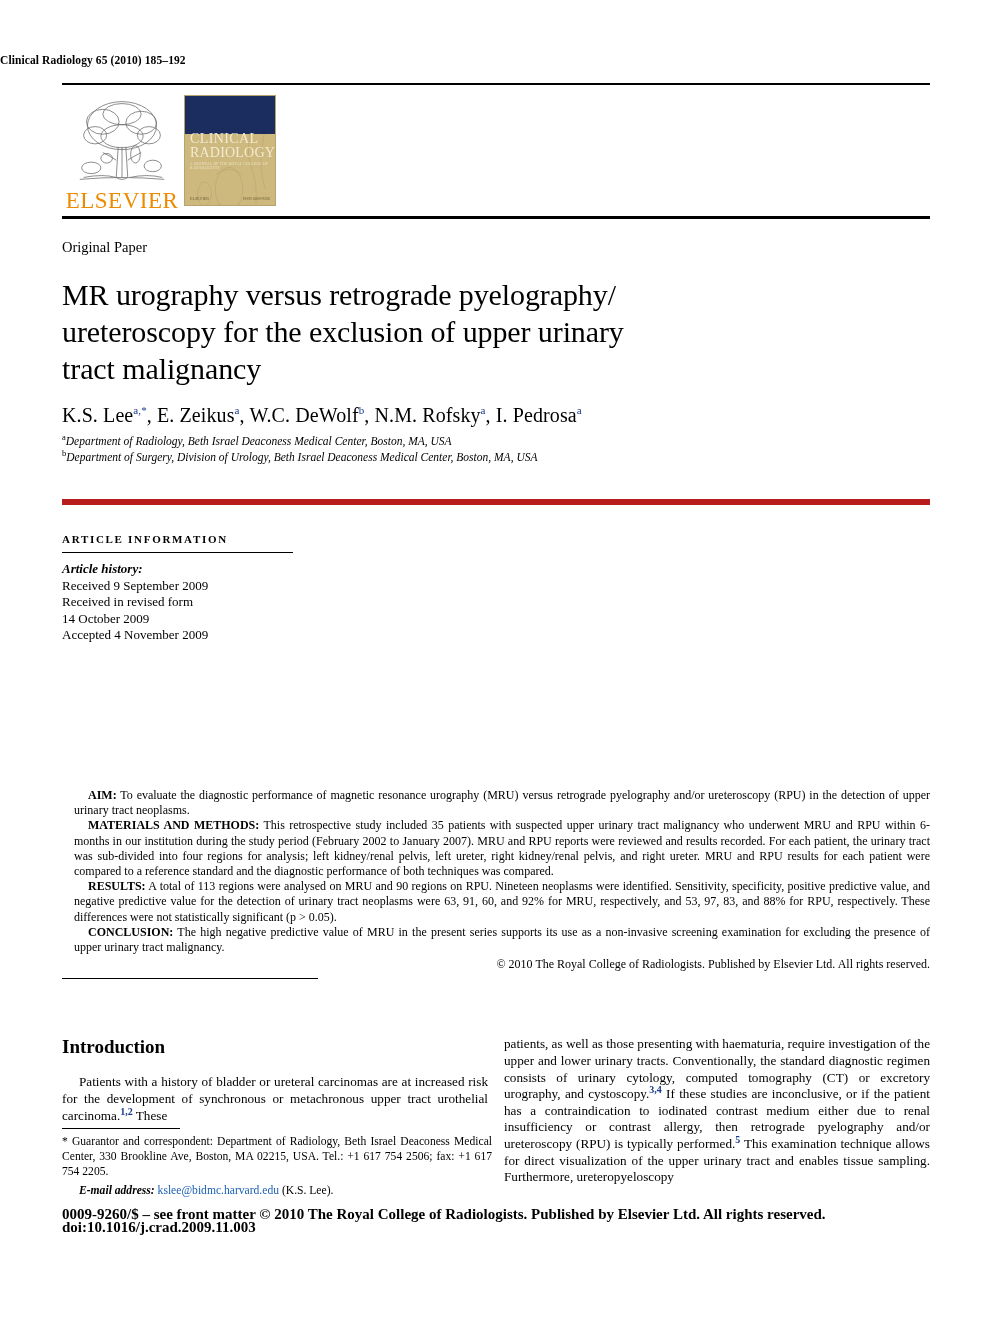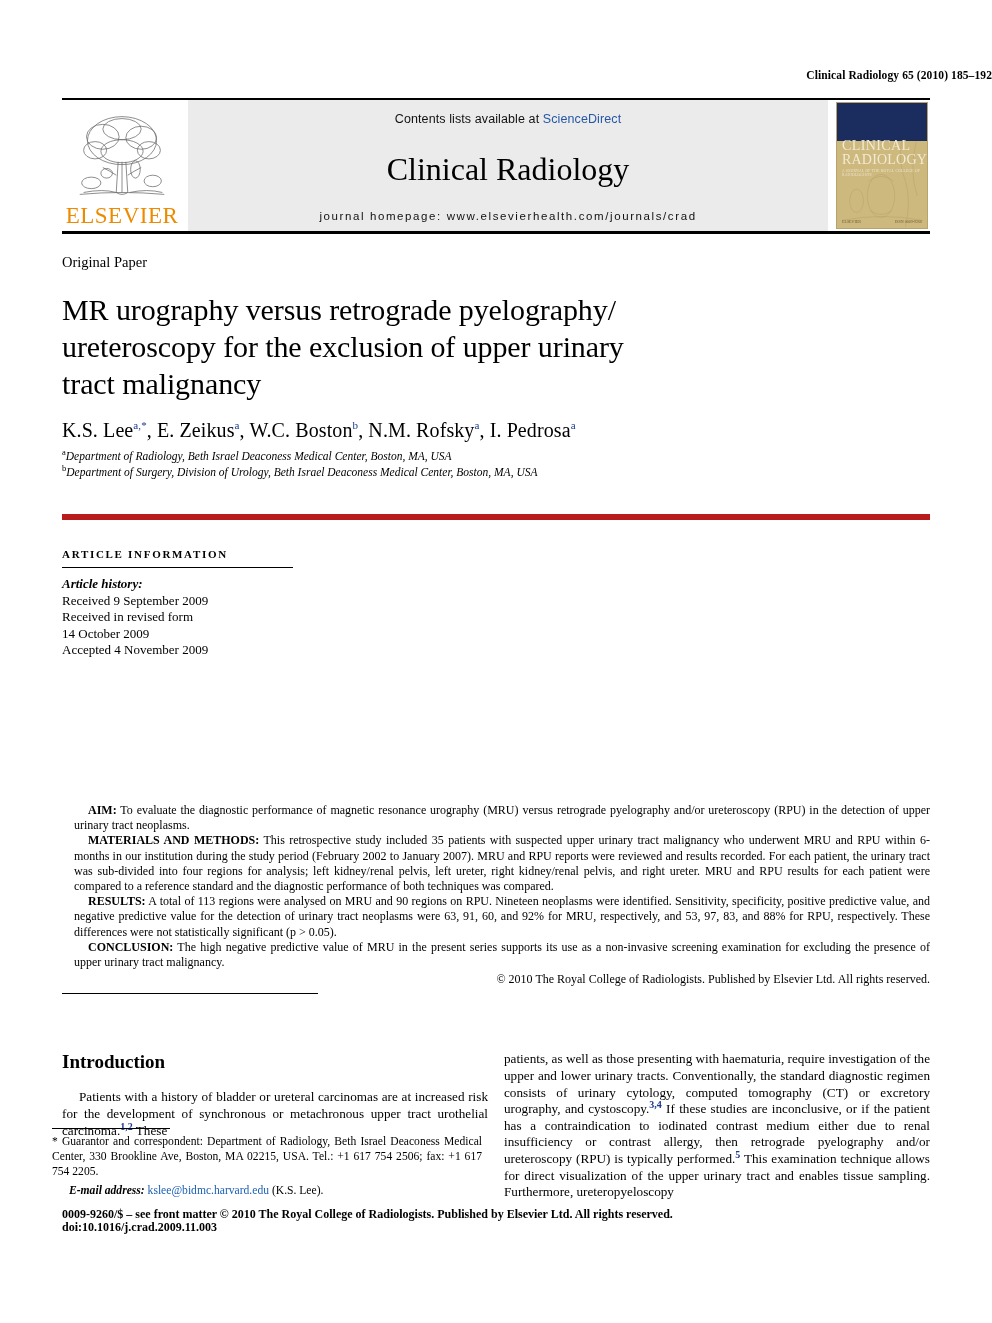--- a/index.html
+++ b/index.html
@@ -18,24 +18,24 @@
   .page {
     position: relative;
     width: 992px;
     height: 1323px;
     padding: 0;
     box-sizing: border-box;
   }
 
   
   .running-head {
-    text-align: right;
+    text-align: left;
     font-size: 11.5px;
     font-weight: bold;
-    padding-top: 69px;
+    padding-top: 54px;
     letter-spacing: 0.1px;
   }
 
   
   .masthead {
     margin: 17px 62px 0 62px;
     border-top: 2.5px solid #000;
     border-bottom: 3.5px solid #000;
     display: flex;
     align-items: stretch;
@@ -101,21 +101,21 @@
   }
   .cover-block {
     width: 96px;
     flex: 0 0 96px;
     display: flex;
     align-items: center;
     justify-content: center;
   }
   .cover {
     width: 92px;
-    height: 127px;
+    height: 111px;
     position: relative;
     background: #cdb87e;
     overflow: hidden;
     border: 1px solid #b8a36c;
     box-sizing: border-box;
   }
   .cover .navy {
     position: absolute;
     left: 0; top: 0; right: 0;
     height: 38px;
@@ -285,21 +285,21 @@
     color: #1a3a8f;
     font-size: 10px;
     vertical-align: super;
     line-height: 0;
     font-weight: bold;
   }
 
   
   .footnote {
     position: absolute;
-    left: 52px;
+    left: 62px;
     top: 1128px;
     width: 430px;
   }
   .footnote .fn-rule {
     border-top: 1px solid #000;
     width: 118px;
     margin-bottom: 6px;
   }
   .footnote p {
     margin: 0;
@@ -317,21 +317,21 @@
     color: #1a5fb4;
     text-decoration: none;
   }
 
   
   .page-footer {
     position: absolute;
     left: 62px;
     top: 1208px;
     width: 868px;
-    font-size: 12px;
+    font-size: 15px;
     line-height: 13px;
     font-family: "Liberation Serif", serif;
     font-weight: bold;
   }
 </style>
 </head>
 <body>
 
 <div class="page">
 
@@ -356,25 +356,20 @@
           <ellipse cx="82" cy="76" rx="9" ry="6"></ellipse>
           <path d="M6 90 Q50 86 94 90"></path>
           <path d="M10 88 Q30 84 44 88 M58 88 Q76 84 92 88"></path>
           <ellipse cx="64" cy="64" rx="5" ry="9"></ellipse>
           <ellipse cx="34" cy="68" rx="6" ry="5"></ellipse>
         </g>
       </svg>
       <div class="elsevier-word">ELSEVIER</div>
     </div>
 
-    <div class="center-block">
-      <div class="contents-line"><span>Contents lists available at </span><span class="sd">ScienceDirect</span></div>
-      <div class="journal-name">Clinical Radiology</div>
-      <div class="homepage-line">journal homepage: www.elsevierhealth.com/journals/crad</div>
-    </div>
 
     <div class="cover-block">
       <div class="cover">
         <svg class="coverart" viewBox="0 0 92 127" preserveAspectRatio="none">
           <g stroke="#8a7642" fill="none" stroke-width="0.5">
             <path d="M60 0 Q70 20 66 40 Q62 60 70 80 Q76 100 70 127"></path>
             <path d="M75 5 Q85 25 80 45 Q74 70 82 95"></path>
             <ellipse cx="45" cy="95" rx="14" ry="22"></ellipse>
             <path d="M32 80 Q45 70 58 80 M34 110 Q45 118 56 110"></path>
             <path d="M5 120 Q46 112 88 120"></path>
@@ -394,21 +389,21 @@
       </div>
     </div>
   </div>
 
   <div class="article-type">Original Paper</div>
   <h1 class="title">MR urography versus retrograde pyelography/ ureteroscopy for the exclusion of upper urinary tract malignancy</h1>
 
   <div class="authors">
     <span><span>K.S. Lee</span><sup class="star">a,*</sup></span>,
     <span><span>E. Zeikus</span><sup>a</sup></span>,
-    <span><span>W.C. Boston</span><sup>b</sup></span>,
+    <span><span>W.C. DeWolf</span><sup>b</sup></span>,
     <span><span>N.M. Rofsky</span><sup>a</sup></span>,
     <span><span>I. Pedrosa</span><sup>a</sup></span>
   </div>
 
   <div class="affil">
     <div><sup>a</sup><span>Department of Radiology, Beth Israel Deaconess Medical Center, Boston, MA, USA</span></div>
     <div><sup>b</sup><span>Department of Surgery, Division of Urology, Beth Israel Deaconess Medical Center, Boston, MA, USA</span></div>
   </div>
 
   <div class="abstract-wrap">

